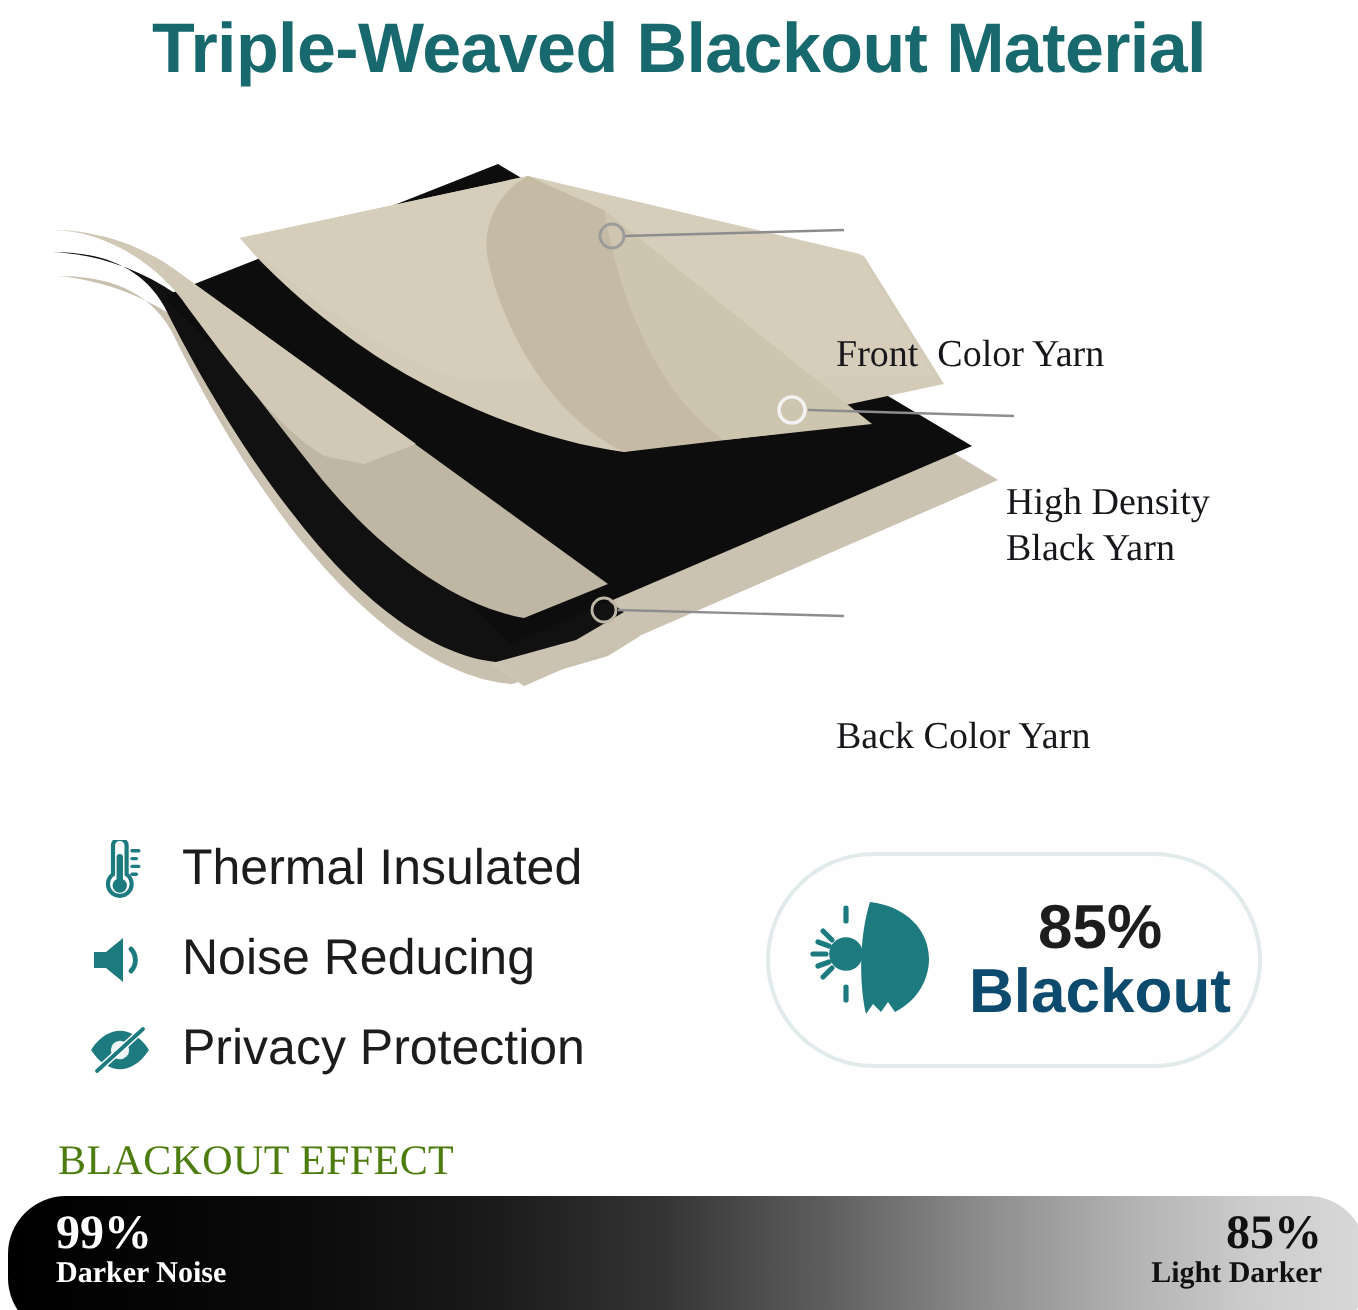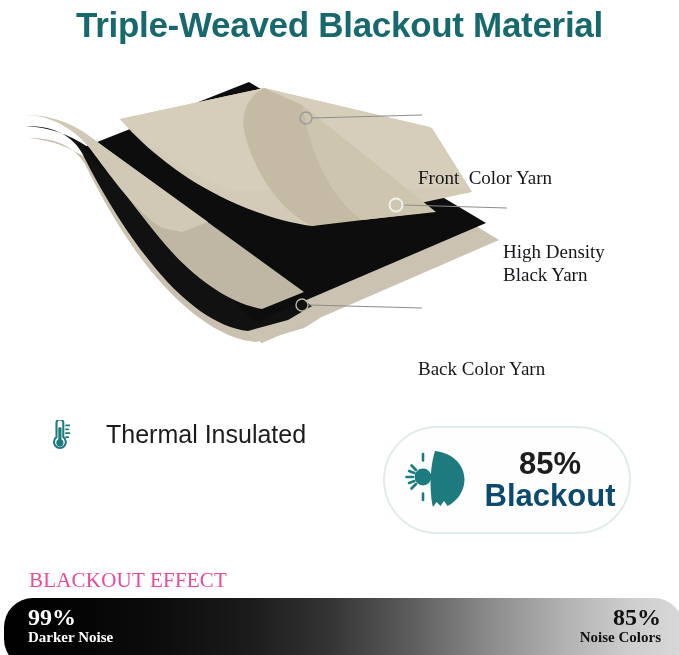--- a/index.html
+++ b/index.html
@@ -79,21 +79,21 @@
     display: flex;
     align-items: center;
     justify-content: center;
     color: #1d7b80;
   }
   .feature-label {
     font-family: "Liberation Sans", sans-serif;
     font-size: 25px;
     font-weight: normal;
     color: #1c1c1c;
-    margin-left: 26px;
+    margin-left: 11px;
     white-space: nowrap;
   }
 
   
   #blackout-badge {
     position: absolute;
     left: 383px;
     top: 426px;
     width: 248px;
     height: 108px;
@@ -139,21 +139,21 @@
     left: 0;
     top: 568px;
     width: 679px;
   }
   #blackout-effect-heading {
     position: absolute;
     left: 29px;
     top: 0px;
     font-family: "Liberation Serif", serif;
     font-size: 21px;
-    color: #ec4899;
+    color: #4d7c0f;
     letter-spacing: 0.2px;
     white-space: nowrap;
   }
   #gradient-bar {
     position: absolute;
     left: 4px;
     top: 30px;
     width: 679px;
     height: 70px;
     border-radius: 29px;
@@ -263,21 +263,42 @@
           <line x1="20" y1="5.4" x2="23.4" y2="5.4"></line>
           <line x1="20" y1="9.3" x2="22.2" y2="9.3"></line>
           <line x1="20" y1="13.2" x2="23.4" y2="13.2"></line>
           <line x1="20" y1="17.1" x2="22.2" y2="17.1"></line>
         </g>
       </svg>
     </span>
     <span class="feature-label">Thermal Insulated</span>
   </div>
 
-
+  <div class="feature-row">
+    <span class="feature-icon">
+      <svg width="32" height="28" viewBox="0 0 32 28" xmlns="http://www.w3.org/2000/svg">
+        <path d="M3 10 H9 L17.5 3 V25 L9 18 H3 Z" fill="#1d7b80"></path>
+        <path d="M21.5 8.5 a8 8 0 0 1 0 11" fill="none" stroke="#1d7b80" stroke-width="2.4" stroke-linecap="round"></path>
+      </svg>
+    </span>
+    <span class="feature-label">Noise Reducing</span>
+  </div>
+
+  <div class="feature-row">
+    <span class="feature-icon">
+      <svg width="34" height="26" viewBox="0 0 34 26" xmlns="http://www.w3.org/2000/svg">
+        <path d="M2.5 13 C7 6 12.5 3.4 17 3.4 C21.5 3.4 27 6 31.5 13
+                 C27 20 21.5 22.6 17 22.6 C12.5 22.6 7 20 2.5 13 Z" fill="#1d7b80"></path>
+        <circle cx="17" cy="13" r="4.6" fill="#ffffff" opacity="0.92"></circle>
+        <line x1="5.5" y1="23.5" x2="28.5" y2="2.5" stroke="#ffffff" stroke-width="3.4" stroke-linecap="round"></line>
+        <line x1="5.5" y1="23.5" x2="28.5" y2="2.5" stroke="#1d7b80" stroke-width="1.9" stroke-linecap="round"></line>
+      </svg>
+    </span>
+    <span class="feature-label">Privacy Protection</span>
+  </div>
 </div>
 
 <div id="blackout-badge">
   <span id="badge-icon-wrap">
     <svg width="74" height="68" viewBox="0 0 74 68" xmlns="http://www.w3.org/2000/svg">
 
       <g fill="#1d7b80">
         <circle cx="22" cy="31" r="8.4"></circle>
         <g stroke="#1d7b80" stroke-width="2.6" stroke-linecap="round">
           <line x1="22" y1="14.5" x2="22" y2="8"></line>
@@ -303,16 +324,16 @@
 <div id="blackout-effect-section">
   <div id="blackout-effect-heading">BLACKOUT EFFECT</div>
 
   <div id="gradient-bar">
     <div class="bar-stat" id="bar-stat-left">
       <span class="bar-stat-value">99%</span>
       <span class="bar-stat-caption">Darker Noise</span>
     </div>
     <div class="bar-stat" id="bar-stat-right">
       <span class="bar-stat-value">85%</span>
-      <span class="bar-stat-caption">Noise Colors</span>
+      <span class="bar-stat-caption">Light Darker</span>
     </div>
   </div>
 </div>
 
 </body></html>

